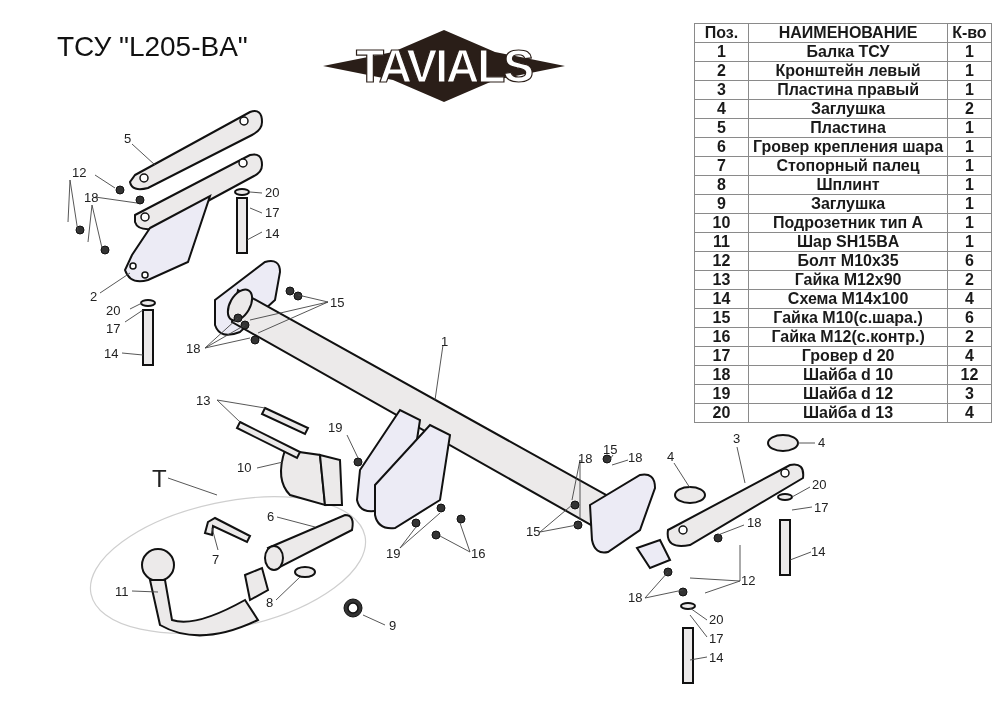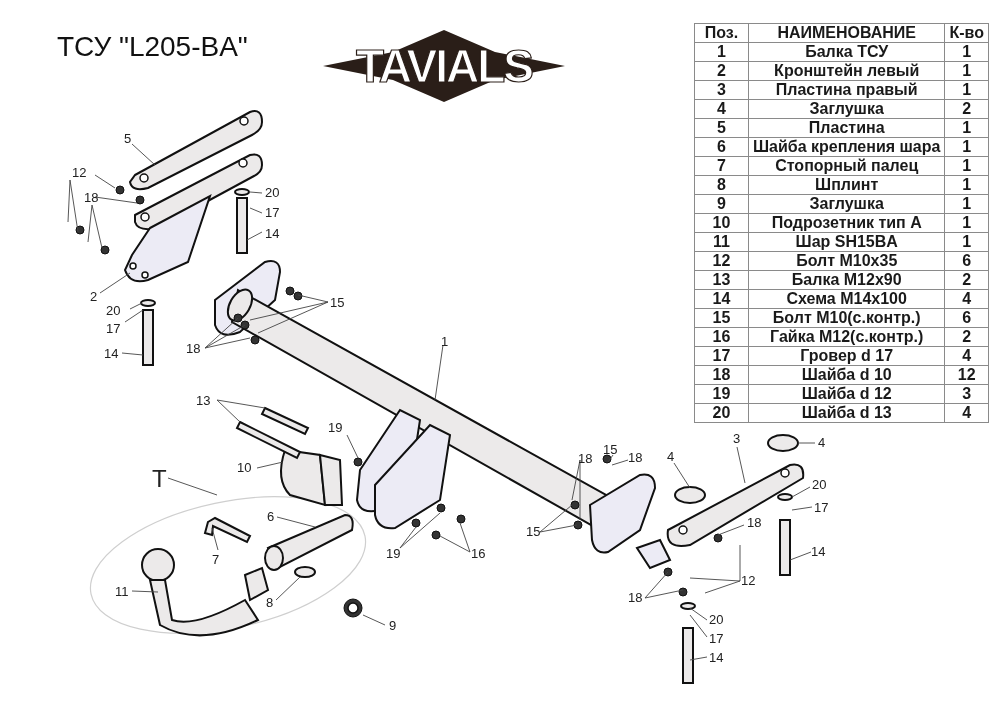--- a/index.html
+++ b/index.html
@@ -64,21 +64,21 @@
         <td>Заглушка</td>
         <td>2</td>
       </tr>
       <tr>
         <td>5</td>
         <td>Пластина</td>
         <td>1</td>
       </tr>
       <tr>
         <td>6</td>
-        <td>Шайба крепления шара</td>
+        <td>Гровер крепления шара</td>
         <td>1</td>
       </tr>
       <tr>
         <td>7</td>
         <td>Стопорный палец</td>
         <td>1</td>
       </tr>
       <tr>
         <td>8</td>
         <td>Шплинт</td>
@@ -99,41 +99,41 @@
         <td>Шар SH15BA</td>
         <td>1</td>
       </tr>
       <tr>
         <td>12</td>
         <td>Болт М10х35</td>
         <td>6</td>
       </tr>
       <tr>
         <td>13</td>
-        <td>Балка М12х90</td>
+        <td>Гайка М12х90</td>
         <td>2</td>
       </tr>
       <tr>
         <td>14</td>
         <td>Схема М14х100</td>
         <td>4</td>
       </tr>
       <tr>
         <td>15</td>
-        <td>Болт М10(с.контр.)</td>
+        <td>Гайка М10(с.шара.)</td>
         <td>6</td>
       </tr>
       <tr>
         <td>16</td>
         <td>Гайка М12(с.контр.)</td>
         <td>2</td>
       </tr>
       <tr>
         <td>17</td>
-        <td>Гровер d 17</td>
+        <td>Гровер d 20</td>
         <td>4</td>
       </tr>
       <tr>
         <td>18</td>
         <td>Шайба d 10</td>
         <td>12</td>
       </tr>
       <tr>
         <td>19</td>
         <td>Шайба d 12</td>

